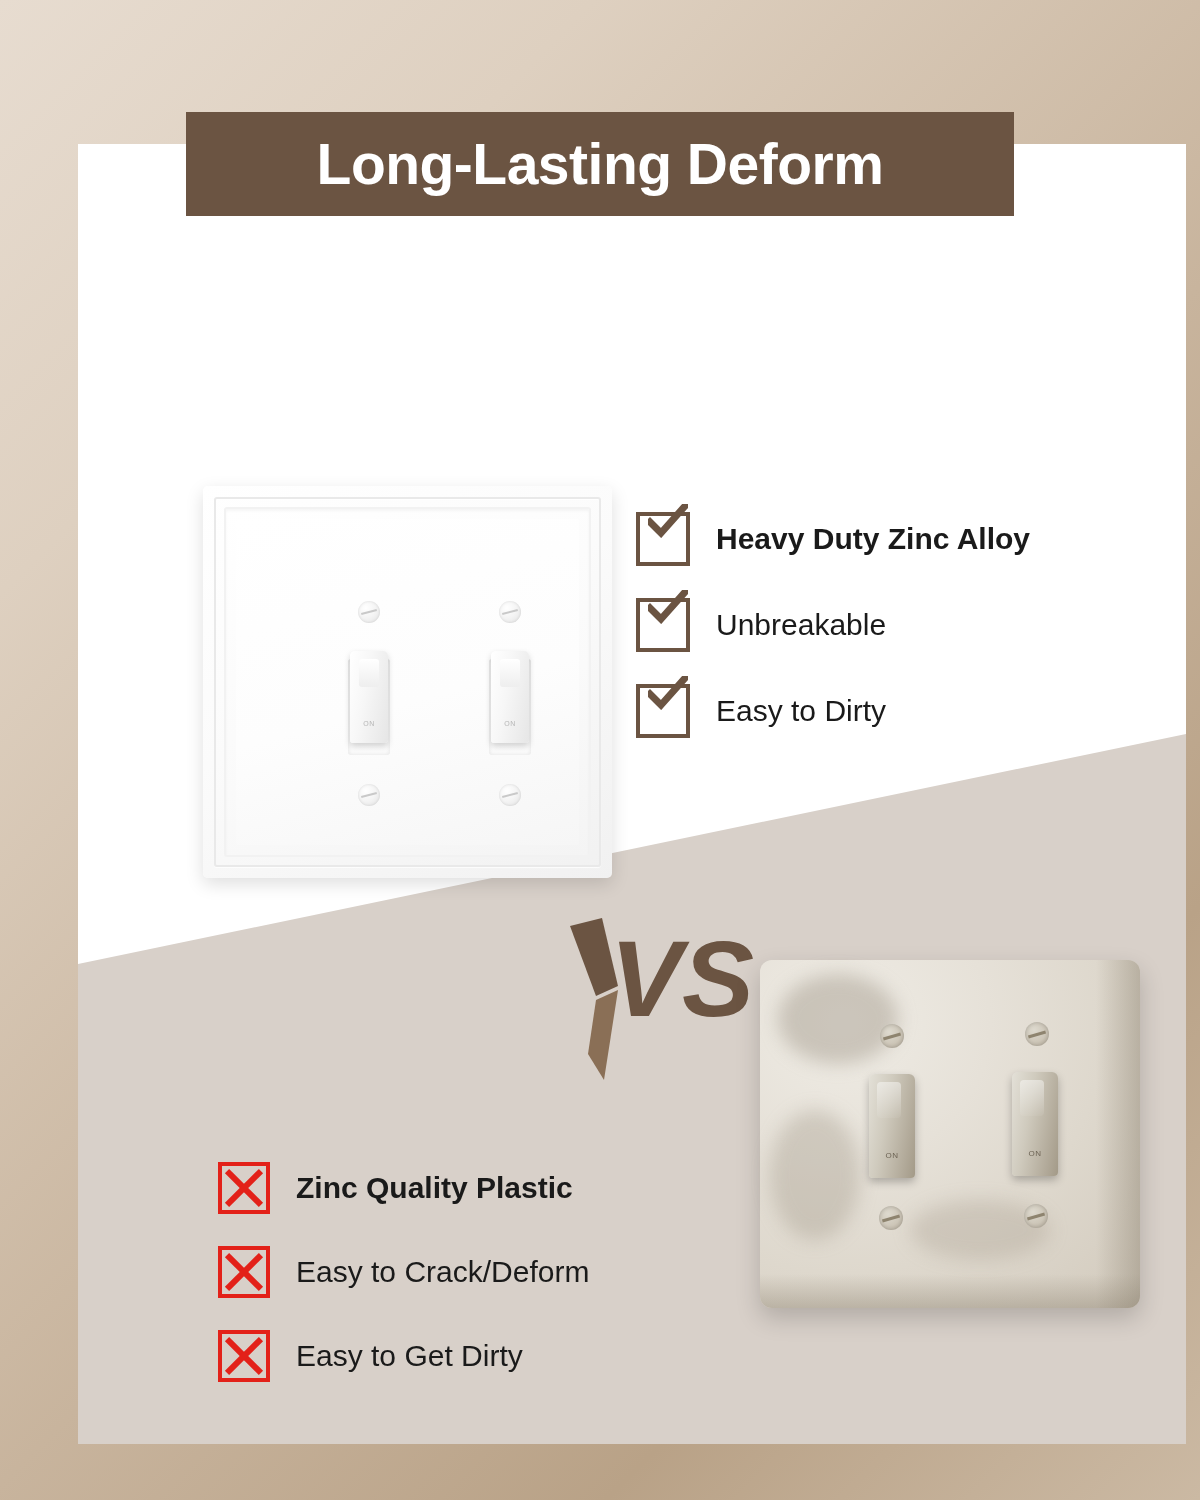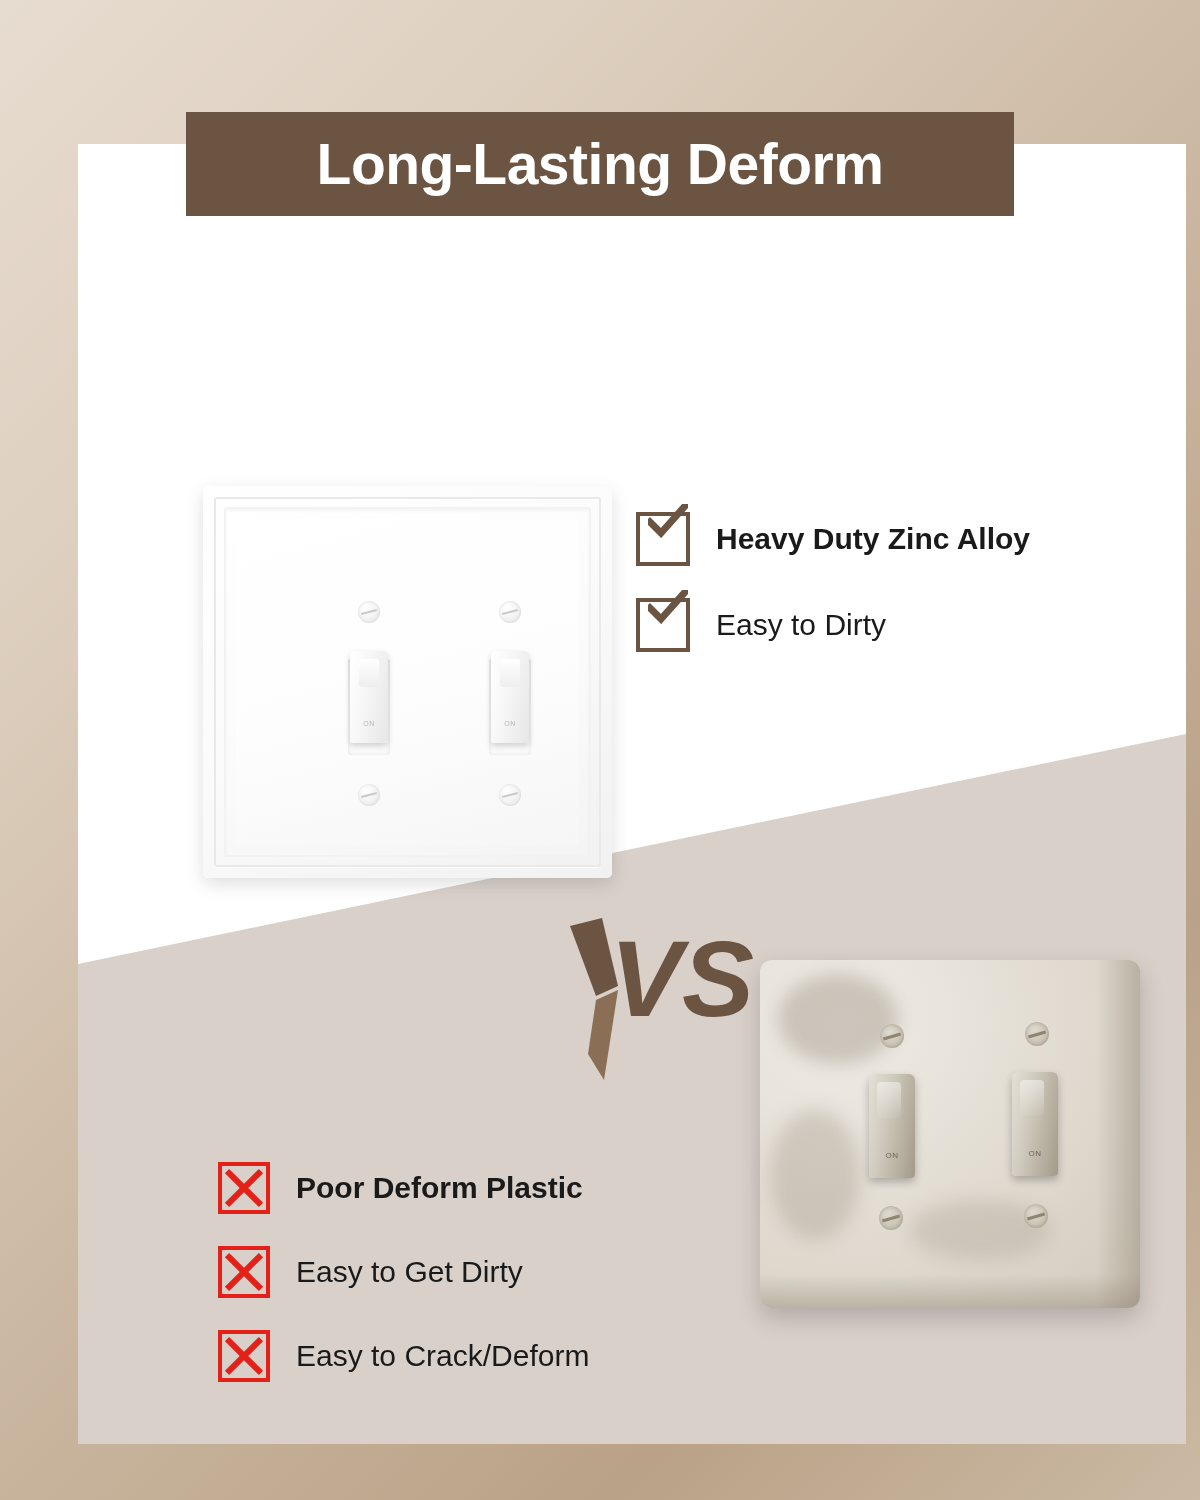--- a/index.html
+++ b/index.html
@@ -363,20 +363,28 @@
 
       <div class="li-row">
         <div class="check-box">
           <svg class="tick" viewBox="0 0 40 34">
             <polyline points="2,18 13,29 37,2" fill="none" stroke="#6b5442" stroke-width="7" stroke-linecap="square" stroke-linejoin="miter"></polyline>
           </svg>
         </div>
         <div class="li-label bold">Heavy Duty Zinc Alloy</div>
       </div>
 
+      <div class="li-row">
+        <div class="check-box">
+          <svg class="tick" viewBox="0 0 40 34">
+            <polyline points="2,18 13,29 37,2" fill="none" stroke="#6b5442" stroke-width="7" stroke-linecap="square" stroke-linejoin="miter"></polyline>
+          </svg>
+        </div>
+        <div class="li-label">Unbreakable</div>
+      </div>
 
       <div class="li-row">
         <div class="check-box">
           <svg class="tick" viewBox="0 0 40 34">
             <polyline points="2,18 13,29 37,2" fill="none" stroke="#6b5442" stroke-width="7" stroke-linecap="square" stroke-linejoin="miter"></polyline>
           </svg>
         </div>
         <div class="li-label">Easy to Dirty</div>
       </div>
 
@@ -387,31 +395,31 @@
         <polygon points="12,22 44,14 60,82 38,92" fill="#6b5442"></polygon>
         <polygon points="38,96 60,86 46,176 30,150" fill="#8a6f56"></polygon>
         <text x="52" y="112" font-family="Liberation Sans, sans-serif" font-size="108" font-style="italic" font-weight="bold" fill="#6b5442">VS</text>
       </svg>
     </div>
 
     <div class="bad-list">
 
       <div class="li-row">
         <div class="x-box"></div>
-        <div class="li-label bold">Poor Deform Plastic</div>
+        <div class="li-label bold">Zinc Quality Plastic</div>
+      </div>
+
+      <div class="li-row">
+        <div class="x-box"></div>
+        <div class="li-label">Easy to Crack/Deform</div>
       </div>
 
       <div class="li-row">
         <div class="x-box"></div>
         <div class="li-label">Easy to Get Dirty</div>
-      </div>
-
-      <div class="li-row">
-        <div class="x-box"></div>
-        <div class="li-label">Easy to Crack/Deform</div>
       </div>
 
     </div>
 
     <div class="plate-bad">
       <div class="body"></div>
       <div class="stain" style="left:18px; top:14px; width:120px; height:90px;"></div>
       <div class="stain" style="left:10px; top:150px; width:90px; height:130px; background:rgba(150,140,124,0.30);"></div>
       <div class="stain" style="left:150px; top:240px; width:140px; height:60px; background:rgba(150,140,124,0.25);"></div>
       <div class="edge-dark"></div>

